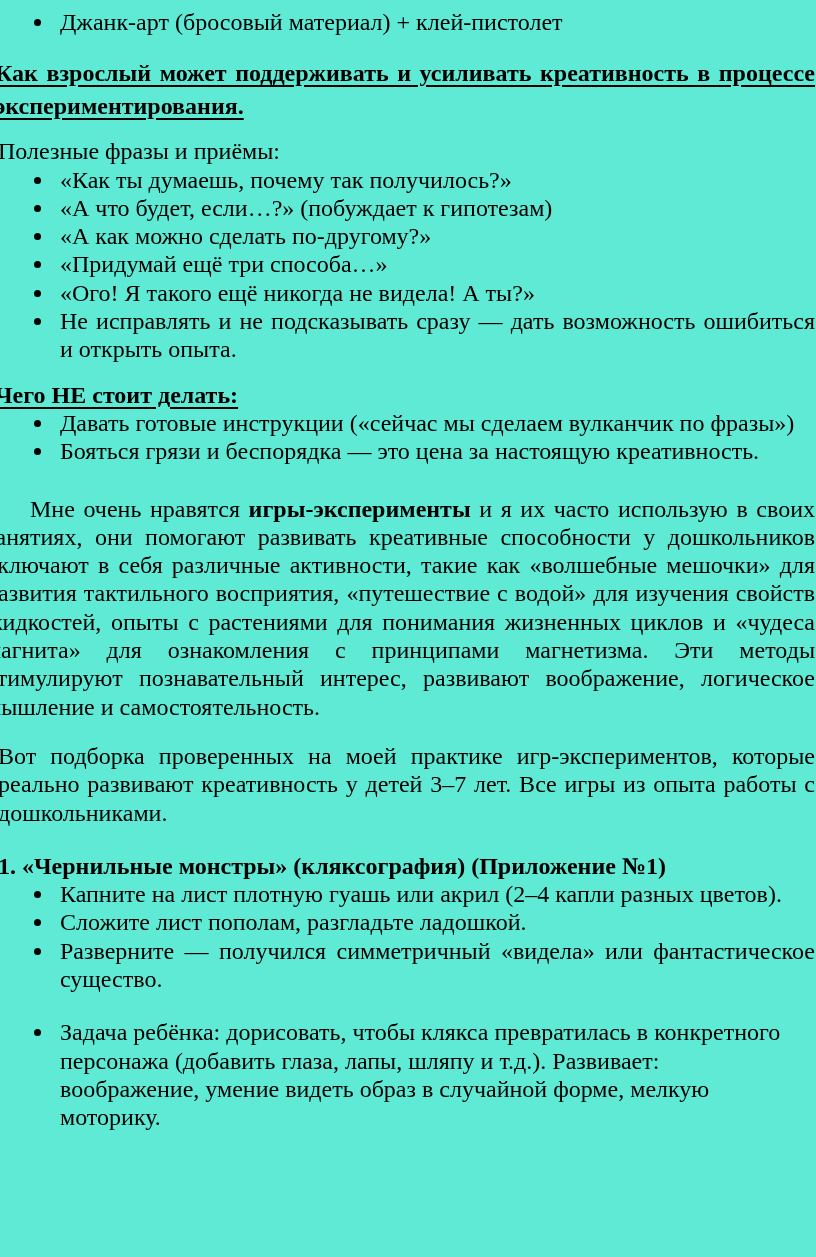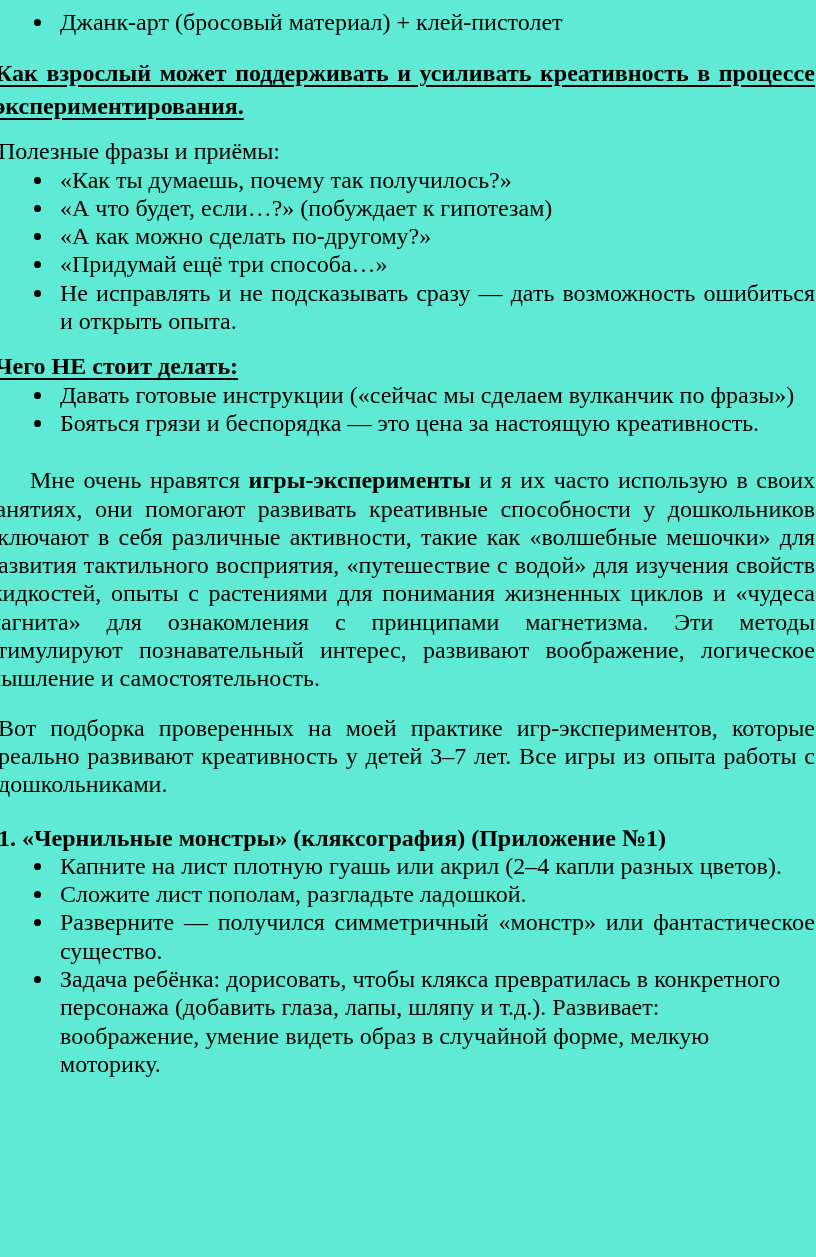--- a/index.html
+++ b/index.html
@@ -38,20 +38,21 @@
     left: 34px;
     top: 11px;
     width: 7px;
     height: 7px;
     border-radius: 50%;
     background: #000;
   }
   li.manual-lines {
     white-space: pre-line;
     text-align: left;
+    margin-top: 25px;
   }
 
   
   .h-main {
     margin: 21px 0 0 -5px;
     width: 820px;
     font-weight: bold;
     line-height: 33px;
     text-decoration: underline;
     text-decoration-thickness: 2px;
@@ -109,40 +110,41 @@
       <span class="line2">экспериментирования.</span>
     </h1>
 
     <p class="p-useful">Полезные фразы и приёмы:</p>
 
     <ul class="blist ul-useful">
       <li>«Как ты думаешь, почему так получилось?»</li>
       <li>«А что будет, если…?» (побуждает к гипотезам)</li>
       <li>«А как можно сделать по-другому?»</li>
       <li>«Придумай ещё три способа…»</li>
+      <li>«Ого! Я такого ещё никогда не видела! А ты?»</li>
       <li>Не исправлять и не подсказывать сразу — дать возможность ошибиться и открыть опыта.</li>
     </ul>
 
     <h2 class="h-donot">Чего НЕ стоит делать:</h2>
 
     <ul class="blist ul-donot">
       <li>Давать готовые инструкции («сейчас мы сделаем вулканчик по фразы»)</li>
       <li>Бояться грязи и беспорядка — это цена за настоящую креативность.</li>
     </ul>
 
     <p class="para-games"><span>Мне очень нравятся </span><span class="bold-part">игры-эксперименты</span><span> и я их часто использую в своих занятиях, они помогают развивать креативные способности у дошкольников включают в себя различные активности, такие как «волшебные мешочки» для развития тактильного восприятия, «путешествие с водой» для изучения свойств жидкостей, опыты с растениями для понимания жизненных циклов и «чудеса магнита» для ознакомления с принципами магнетизма. Эти методы стимулируют познавательный интерес, развивают воображение, логическое мышление и самостоятельность.</span></p>
 
     <p class="para-selection">Вот подборка проверенных на моей практике игр-экспериментов, которые реально развивают креативность у детей 3–7 лет. Все игры из опыта работы с дошкольниками.</p>
 
     <h3 class="h-game"><span class="bold-part">1. «Чернильные монстры» (кляксография)</span><span> (Приложение №1)</span></h3>
 
     <ul class="blist ul-game">
       <li>Капните на лист плотную гуашь или акрил (2–4 капли разных цветов).</li>
       <li>Сложите лист пополам, разгладьте ладошкой.</li>
-      <li>Разверните — получился симметричный «монстр» или фантастическое существо.</li>
+      <li>Разверните — получился симметричный «видела» или фантастическое существо.</li>
       <li class="manual-lines">Задача ребёнка: дорисовать, чтобы клякса превратилась в конкретного
 персонажа (добавить глаза, лапы, шляпу и т.д.). Развивает:
 воображение, умение видеть образ в случайной форме, мелкую
 моторику.</li>
     </ul>
 
   </div>
 </div>
 
 </body></html>

